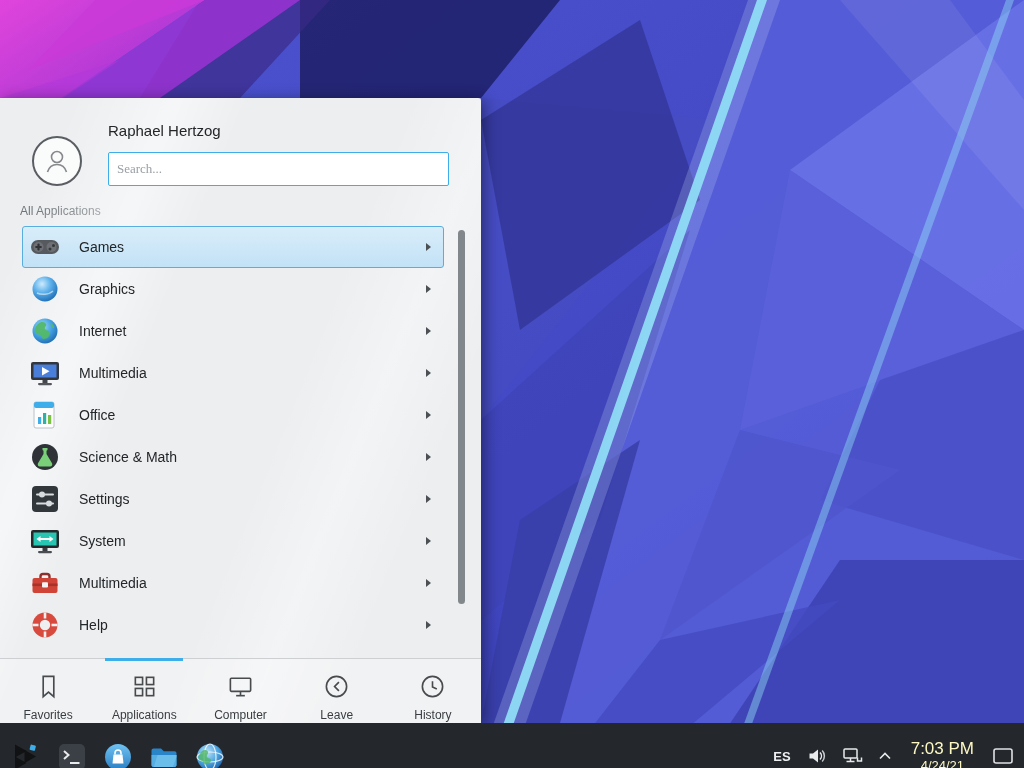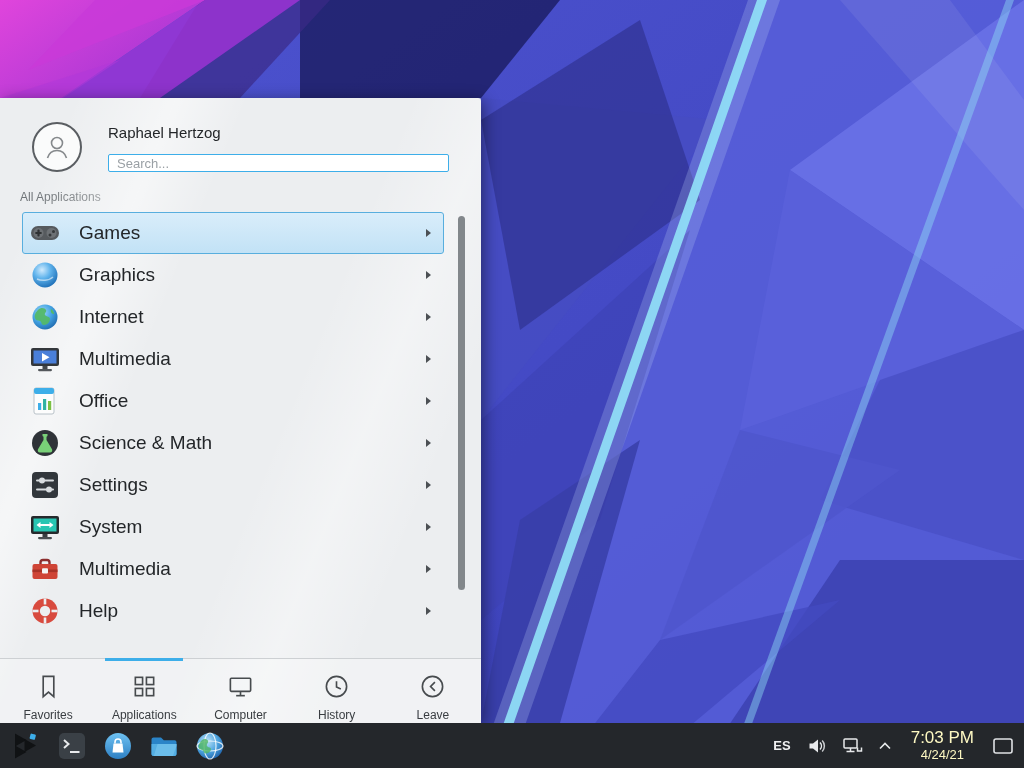--- a/index.html
+++ b/index.html
@@ -16,48 +16,48 @@
   .menu::before { content:""; position:absolute; inset:0; pointer-events:none;
           background:linear-gradient(112deg, rgba(255,255,255,0) 10%, rgba(255,255,255,.5) 24%,
                       rgba(255,255,255,0) 34%, rgba(255,255,255,0) 56%,
                       rgba(255,255,255,.35) 68%, rgba(255,255,255,0) 80%); }
 
   .menu-header { position:relative; padding:24px 32px 12px 32px; display:flex; align-items:flex-end; }
   .avatar { width:50px; height:50px; border-radius:50%; border:2px solid #5a5e62; background:#fafbfb;
             display:flex; align-items:center; justify-content:center; margin-right:26px; flex:none; }
   .header-right { flex:1; }
   .user-name { font-size:15px; color:#232629; margin-bottom:13px; }
-  .search { width:341px; height:18px; border:1px solid #3daee9; border-radius:2px; background:#fff;
+  .search { width:341px; height:34px; border:1px solid #3daee9; border-radius:2px; background:#fff;
             padding:0 8px; font-size:13px; color:#1d4ed8; outline:none;
-            font-family:Liberation Sans, sans-serif; }
+            font-family:Liberation Serif, serif; }
   .search::placeholder { color:#9aa0a5; }
 
   .section-label { font-size:12px; color:#6f7478; padding:6px 0 6px 20px; }
 
   .category-list { position:relative; flex:1; overflow:hidden; padding:2px 0 0 22px; }
   .row { width:422px; height:42px; display:flex; align-items:center;
          border:1px solid transparent; border-radius:3px; padding:0 12px 0 6px; }
   .row.selected { background:linear-gradient(#d9edfa,#c2e2f6); border-color:#58aede; }
   .cat-icon { width:32px; height:32px; margin-right:18px; flex:none; display:flex; }
-  .cat-label { font-size:19px; color:#232629; flex:1; }
+  .cat-label { font-size:14px; color:#232629; flex:1; }
   .row-arrow { width:0; height:0; border-left:5px solid #4c5054;
                border-top:4px solid transparent; border-bottom:4px solid transparent; }
 
   .scrollbar { position:absolute; right:16px; top:6px; width:7px; height:402px; }
   .scroll-thumb { width:7px; height:374px; background:#82878b; border-radius:3.5px; }
 
   .tab-bar { height:65px; border-top:1px solid #cdd0d3; display:flex; position:relative; background:rgba(255,255,255,.25); }
   .tab { flex:1; display:flex; flex-direction:column; align-items:center; padding-top:14px; position:relative; }
   .tab.active::before { content:""; position:absolute; top:-1px; left:9px; right:9px; height:3px; background:#3daee9; }
   .tab-icon { width:27px; height:27px; display:flex; }
   .tab-label { font-size:12px; color:#393d41; margin-top:8px; }
 
   
   .taskbar { position:absolute; left:0; bottom:0; width:1024px; height:45px; background:#24272b;
-             display:flex; align-items:center; padding:16px 8px; z-index:10; }
+             display:flex; align-items:flex-start; padding:16px 8px; z-index:10; }
   .tb-btn { width:36px; height:36px; margin-right:10px; display:flex; align-items:center;
             justify-content:center; background:none; border:none; }
   .tb-right { margin-left:auto; display:flex; align-items:center; }
   .kb-layout { color:#eff0f1; font-size:13px; font-weight:bold; margin-right:16px; }
   .tray-icon { margin-right:15px; display:flex; align-items:center; }
   .clock { color:#fef9c3; text-align:center; margin:0 18px 0 4px; line-height:1.15; }
   .clock-time { font-size:17px; }
   .clock-date { font-size:13px; }
   .show-desktop { margin-right:2px; display:flex; }
 </style>
@@ -305,34 +305,34 @@
             <line x1="9.5" y1="23.5" x2="18.5" y2="23.5"></line>
           </svg>
       </span>
       <span class="tab-label">Computer</span>
     </div>
 
     <div class="tab">
       <span class="tab-icon">
         <svg width="27" height="27" viewBox="0 0 28 28" fill="none" stroke="#474b4e" stroke-width="1.7">
             <circle cx="14" cy="14" r="10.5"></circle>
-            <path d="M14 8.5v6l4.5 2"></path>
-          </svg>
-      </span>
-      <span class="tab-label">History</span>
+            <path d="M16.5 9.5L12 14l4.5 4.5"></path>
+          </svg>
+      </span>
+      <span class="tab-label">Leave</span>
     </div>
 
     <div class="tab">
       <span class="tab-icon">
         <svg width="27" height="27" viewBox="0 0 28 28" fill="none" stroke="#474b4e" stroke-width="1.7">
             <circle cx="14" cy="14" r="10.5"></circle>
-            <path d="M16.5 9.5L12 14l4.5 4.5"></path>
-          </svg>
-      </span>
-      <span class="tab-label">Leave</span>
+            <path d="M14 8.5v6l4.5 2"></path>
+          </svg>
+      </span>
+      <span class="tab-label">History</span>
     </div>
   </div>
 </div>
 
 <div class="taskbar">
 
   <button class="tb-btn">
     <svg width="30" height="30" viewBox="0 0 30 30">
       <g fill="#101214">
           <polygon points="4,2.5 15.5,9 4,15.5"></polygon>

